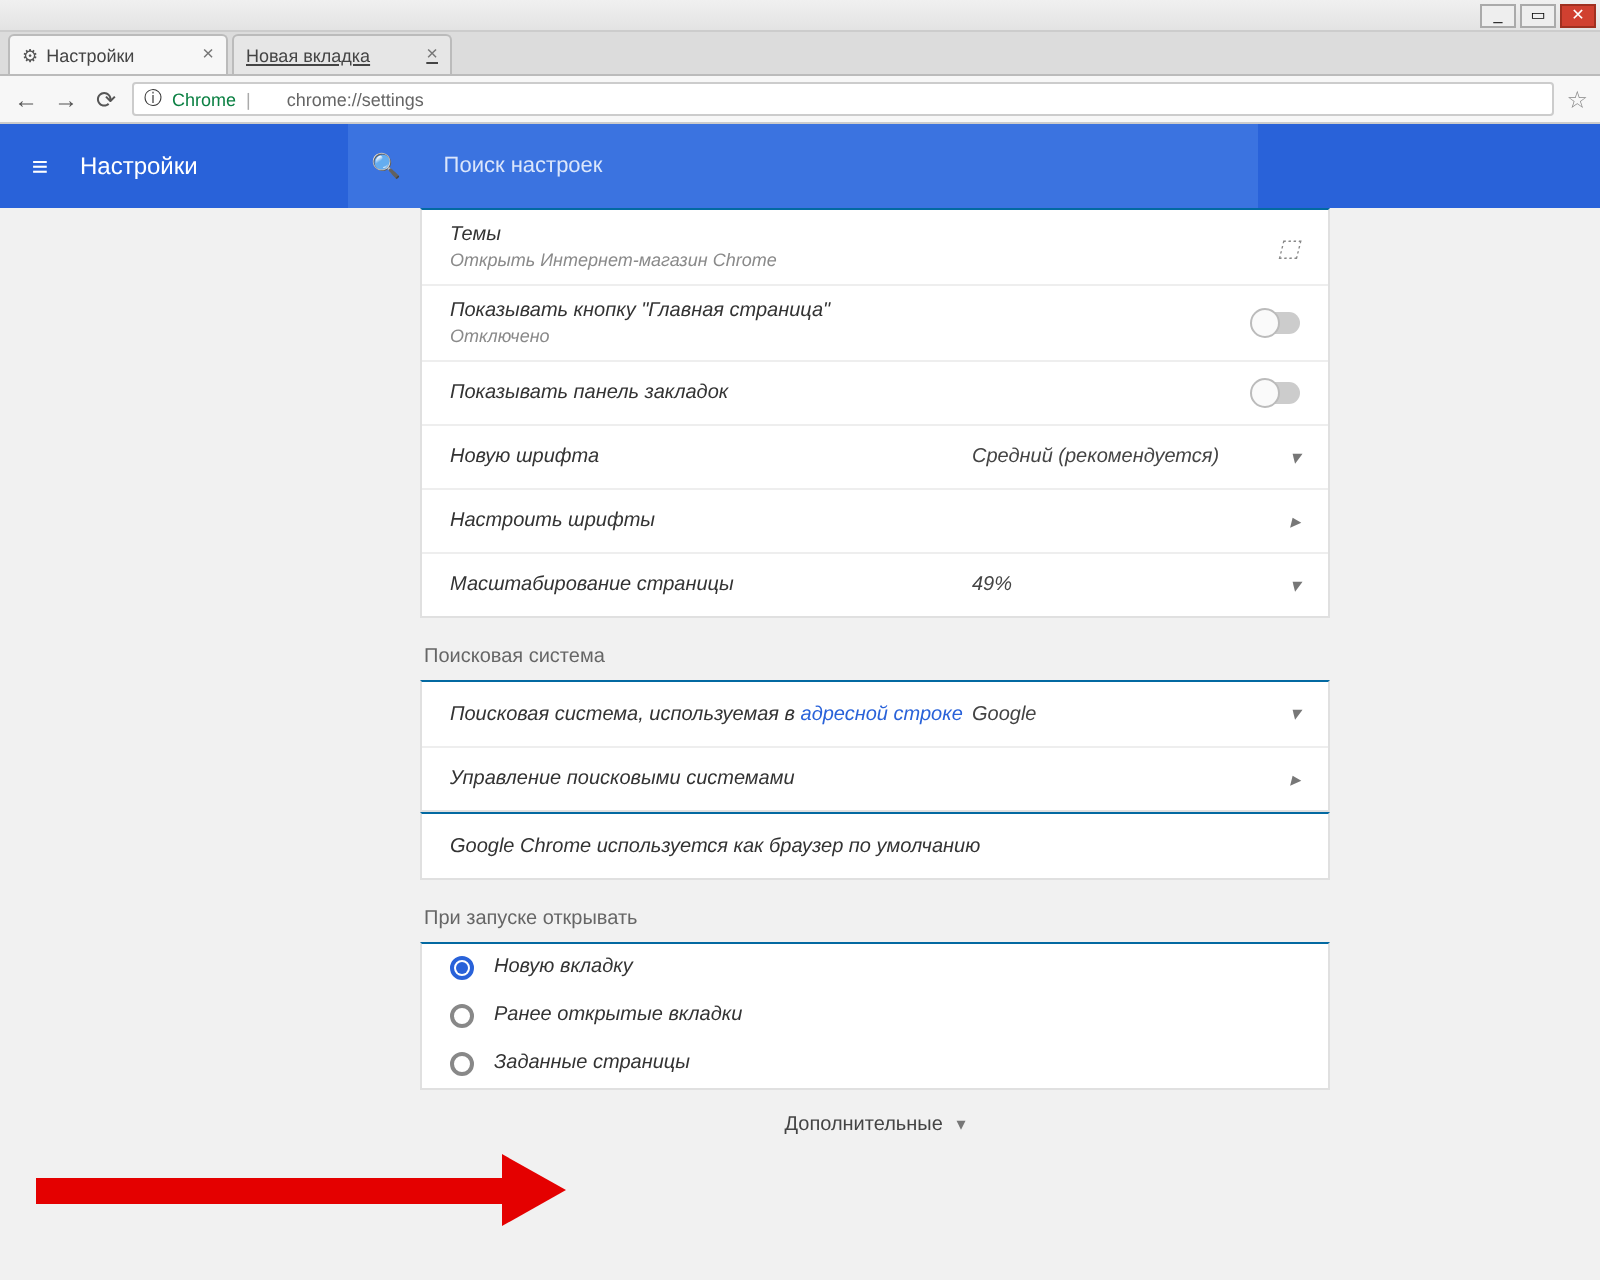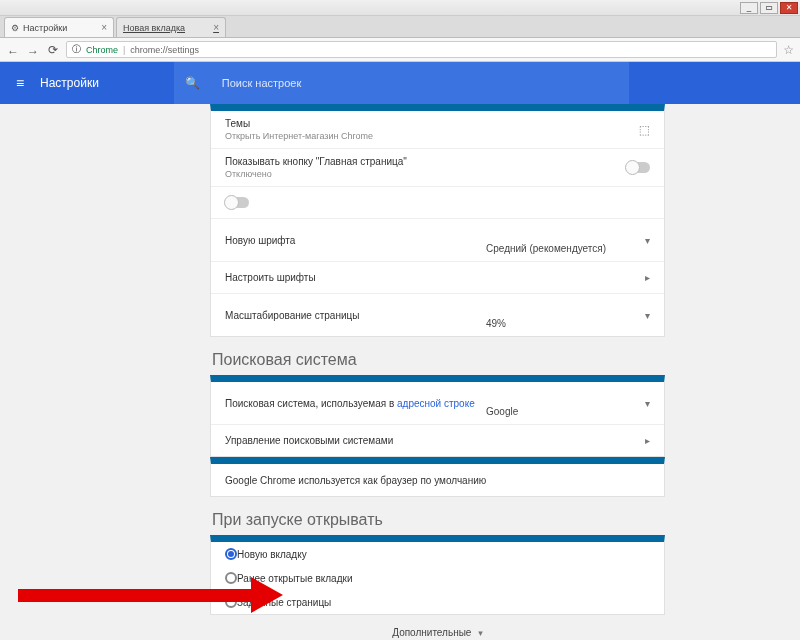--- a/index.html
+++ b/index.html
@@ -16,51 +16,51 @@
 .tab.inactive { background: #e6e6e6; text-decoration: underline; }
 .tab .gear { font-size: 9px; color: #555; }
 .tab .x { margin-left: auto; color: #777; font-size: 10px; }
 
 
 .omnibar { height: 24px; background: #f7f7f7; border-bottom: 1px solid #ccc; display: flex; align-items: center; padding: 0 6px; gap: 6px; }
 .nav-btn { width: 14px; text-align: center; color: #555; font-size: 12px; }
 .omnibox { flex: 1; height: 17px; background: #fff; border: 1px solid #ccc; border-radius: 2px; display: flex; align-items: center; font-size: 9px; color: #333; padding: 0 5px; gap: 5px; }
 .omnibox .host { color: #0b8043; text-align: right; }
 .omnibox .sep { color: #aaa; }
-.omnibox .path { color: #666; }
+.omnibox .path { color: #666; margin-left: 13px; }
 .star { color: #888; font-size: 12px; }
 
 
 .blue-hdr { height: 42px; background: #2962d9; display: flex; align-items: center; color: #fff; }
 .menu-ic { width: 40px; text-align: center; font-size: 14px; }
 .hdr-title { font-size: 12px; font-weight: 500; }
 .searchbar { margin-left: 75px; width: 455px; height: 42px; background: #3b73e0; display: flex; align-items: center; padding: 0 12px; gap: 10px; }
 .search-ic { font-size: 12px; }
 .search-ph { font-size: 11px; color: #dbe6fb; padding-left: 11px; }
 
 
 .content { position: absolute; top: 104px; bottom: 0; left: 0; right: 0; background: #f1f1f1; overflow: hidden; }
 .panel { width: 455px; margin-left: 210px; }
 
 .card { background: #fff; border: 1px solid #e0e0e0; border-top: none; }
-.card.first { border-top: 7px solid #0369a1; }
+.card.first { border-top: 1px solid #0369a1; font-style: italic; }
 .row { min-height: 32px; border-top: 1px solid #eee; display: flex; align-items: center; padding: 7px 14px; font-size: 10px; color: #333; }
 .row:first-child { border-top: none; }
 .row .sub { font-size: 9px; color: #8a8a8a; margin-top: 2px; }
 .row .cell-l { flex: 1; }
-.row .cell-r { width: 150px; text-align: left; color: #444; font-size: 10px; margin-top: 17px; }
+.row .cell-r { width: 150px; text-align: left; color: #444; font-size: 10px; }
 .row .chev { width: 14px; color: #777; font-size: 10px; text-align: right; }
 .ext-ic { color: #888; font-size: 12px; }
 
 .toggle { width: 24px; height: 11px; background: #ccc; border-radius: 6px; position: relative; }
 .toggle::after { content: ""; position: absolute; width: 13px; height: 13px; background: #fafafa; border: 1px solid #bbb; border-radius: 50%; top: -2px; left: -1px; }
 
-.section-lbl { font-size: 16px; color: #666; margin: 14px 0 6px 2px; }
-
-.radio-row { display: flex; align-items: center; padding: 6px 14px; font-size: 10px; color: #333; }
+.section-lbl { font-size: 10px; color: #666; margin: 14px 0 6px 2px; }
+
+.radio-row { display: flex; align-items: flex-start; gap: 10px; padding: 6px 14px; font-size: 10px; color: #333; }
 .radio { width: 12px; height: 12px; border: 2px solid #888; border-radius: 50%; display: inline-block; position: relative; }
 .radio.sel { border-color: #2962d9; }
 .radio.sel::after { content: ""; position: absolute; width: 6px; height: 6px; background: #2962d9; border-radius: 50%; top: 1px; left: 1px; }
 
 .link { color: #2962d9; }
 
 .advanced { text-align: center; font-size: 10px; color: #444; padding: 12px 0 16px; }
 .advanced .dd { font-size: 9px; color: #777; margin-left: 4px; }
 
 
@@ -123,20 +123,21 @@
         <span class="ext-ic">⬚</span>
       </div>
       <div class="row">
         <div class="cell-l">
           <div>Показывать кнопку "Главная страница"</div>
           <div class="sub">Отключено</div>
         </div>
         <div class="toggle"></div>
       </div>
       <div class="row">
+        <div class="cell-l">Показывать панель закладок</div>
         <div class="toggle"></div>
       </div>
       <div class="row">
         <div class="cell-l">Новую шрифта</div>
         <div class="cell-r">Средний (рекомендуется)</div>
         <span class="chev">▾</span>
       </div>
       <div class="row">
         <div class="cell-l">Настроить шрифты</div>
         <span class="chev">▸</span>

